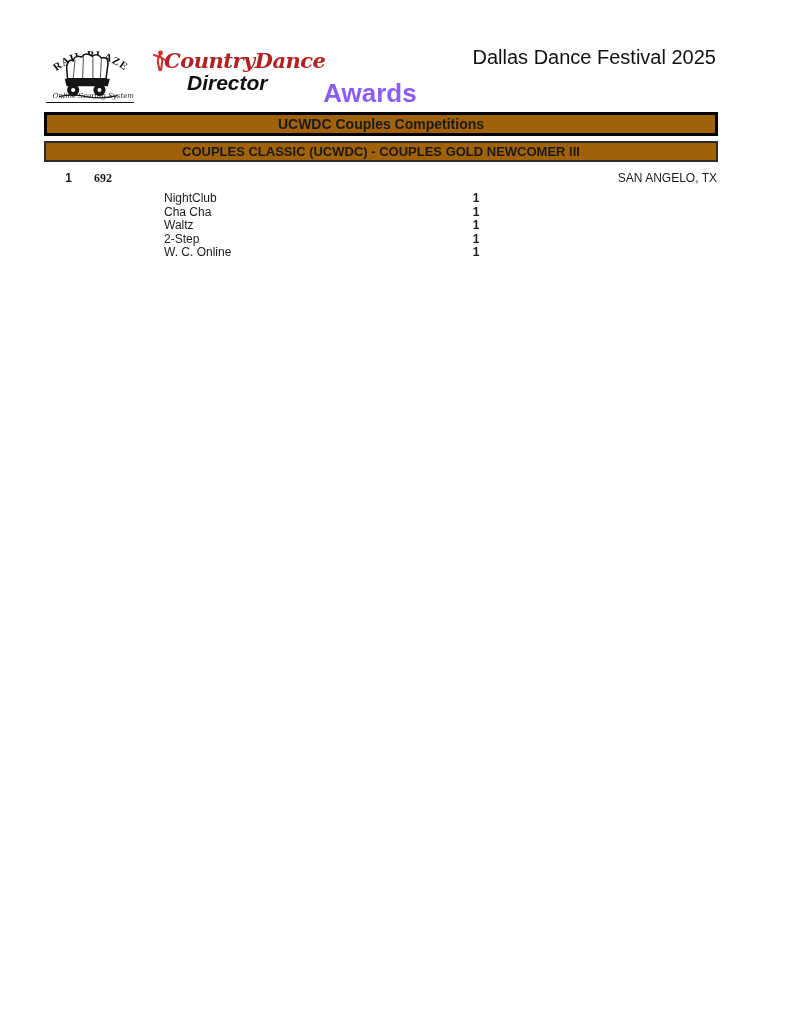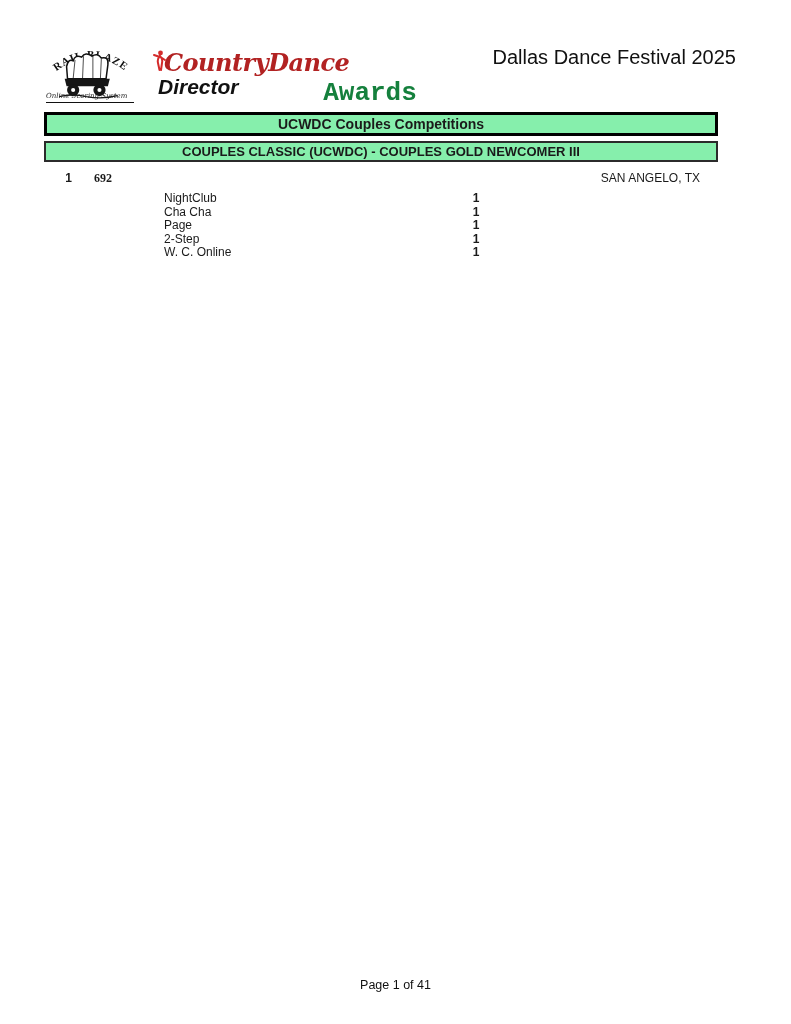--- a/index.html
+++ b/index.html
@@ -14,71 +14,71 @@
     overflow: hidden;
     margin: 0 auto;
   }
 
   
   .logo-block { position: absolute; left: 44px; top: 44px; width: 200px; height: 64px; }
   .wagon-logo { position: absolute; left: 0; top: 0; width: 94px; height: 62px; }
   .logo-tagline {
     position: absolute; left: 2px; top: 48px; width: 88px;
     font-family: "DejaVu Serif", serif; font-style: italic;
-    font-size: 7px; text-align: left; color: #222;
+    font-size: 7px; text-align: right; color: #222;
     border-bottom: 1.5px solid #111; padding-bottom: 2px;
     white-space: nowrap; overflow: hidden;
   }
   .brand { position: absolute; left: 108px; top: 4px; width: 140px; }
   .brand-top {
     font-family: "DejaVu Serif", serif; font-style: italic; font-weight: bold;
-    font-size: 24px; letter-spacing: -0.5px; white-space: nowrap;
+    font-size: 21px; letter-spacing: -0.5px; white-space: nowrap;
     position: relative; padding-left: 12px;
   }
   .dancer-icon { position: absolute; left: 0px; top: 2px; width: 14px; height: 22px; }
   .brand-bottom {
     font-style: italic; font-weight: bold; font-size: 21px;
-    color: #111; letter-spacing: 0px; margin-left: 6px; margin-top: -2px;
+    color: #111; letter-spacing: 0px; margin-left: 35px; margin-top: -2px;
     white-space: nowrap;
   }
   .event-title {
-    position: absolute; top: 46px; left: 300px; right: 55px;
+    position: absolute; top: 46px; left: 300px; right: 75px;
     text-align: right; font-size: 20px; color: #111; white-space: nowrap;
   }
   .page-title {
     position: absolute; top: 78px; left: 0; width: 740px;
-    text-align: center; font-size: 26px; font-weight: bold; color: #15803d; font-family: Liberation Mono, monospace;
+    text-align: center; font-size: 26px; font-weight: bold; color: #8b5cf6;
   }
 
   
   .banner {
     position: absolute; left: 44px; width: 674px;
     display: flex; align-items: center; justify-content: center;
-    background: #86efac; text-align: center;
+    background: #a16207; text-align: center;
   }
   .banner-division {
     top: 112px; height: 24px;
     border: 3px solid #000;
     font-size: 14px; font-weight: bold;
   }
   .banner-category {
     top: 141px; height: 21px;
     border: 2px solid #2b2b2b;
     font-size: 13px; font-weight: bold;
   }
 
   
   .result-row { position: absolute; left: 0; top: 171px; width: 791px; height: 17px; font-size: 12px; }
   .col-placement { position: absolute; left: 44px; width: 28px; text-align: right; font-weight: bold; }
   .col-bib      { position: absolute; left: 94px; width: 30px; text-align: left; font-weight: bold; font-family: Liberation Serif, serif; }
   .col-name {
     position: absolute; left: 140px; font-weight: bold; font-style: italic;
     text-decoration: underline; white-space: nowrap;
   }
-  .col-location { position: absolute; right: 91px; text-align: right; white-space: nowrap; }
+  .col-location { position: absolute; right: 74px; text-align: right; white-space: nowrap; }
 
   .dance-list { position: absolute; left: 0; top: 192px; width: 791px; padding-left: 24px; }
   .dance-row { position: relative; height: 13.6px; font-size: 12px; line-height: 13.6px; }
   .dance-label { position: absolute; left: 140px; white-space: nowrap; }
   .dance-score { position: absolute; left: 440px; width: 24px; text-align: center; font-weight: bold; }
 
   
   .footer {
     position: absolute; bottom: 32px; left: 0; width: 791px;
     text-align: center; font-size: 12.5px; color: #111;
@@ -142,28 +142,27 @@
   <div class="dance-list">
     <div class="dance-row">
       <span class="dance-label">NightClub</span>
       <span class="dance-score">1</span>
     </div>
     <div class="dance-row">
       <span class="dance-label">Cha Cha</span>
       <span class="dance-score">1</span>
     </div>
     <div class="dance-row">
-      <span class="dance-label">Page</span>
+      <span class="dance-label">Waltz</span>
       <span class="dance-score">1</span>
     </div>
     <div class="dance-row">
       <span class="dance-label">2-Step</span>
       <span class="dance-score">1</span>
     </div>
     <div class="dance-row">
       <span class="dance-label">W. C. Online</span>
       <span class="dance-score">1</span>
     </div>
   </div>
 
-  <div class="footer">Page 1 of 41</div>
 
 </div>
 
 </body></html>

